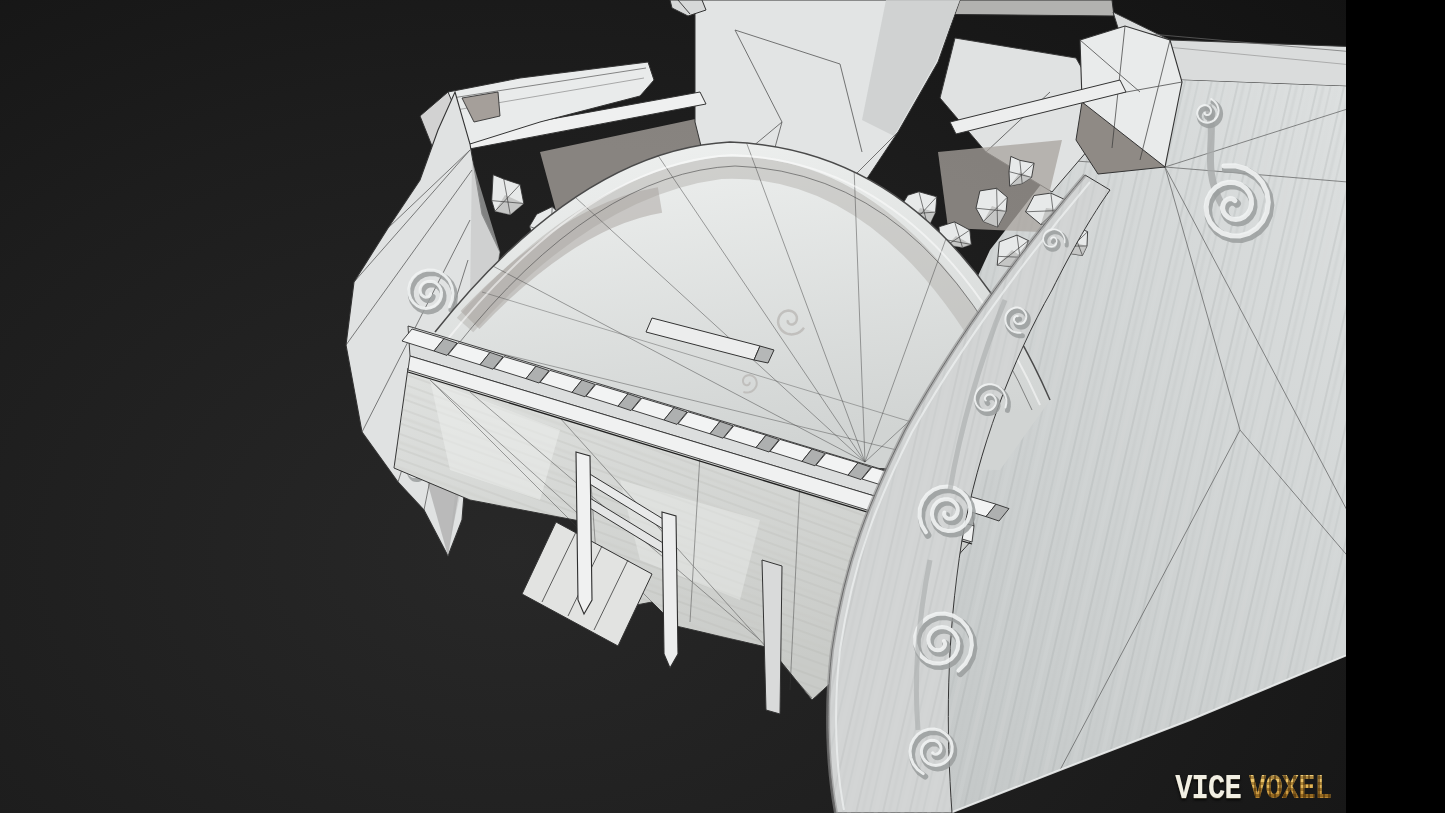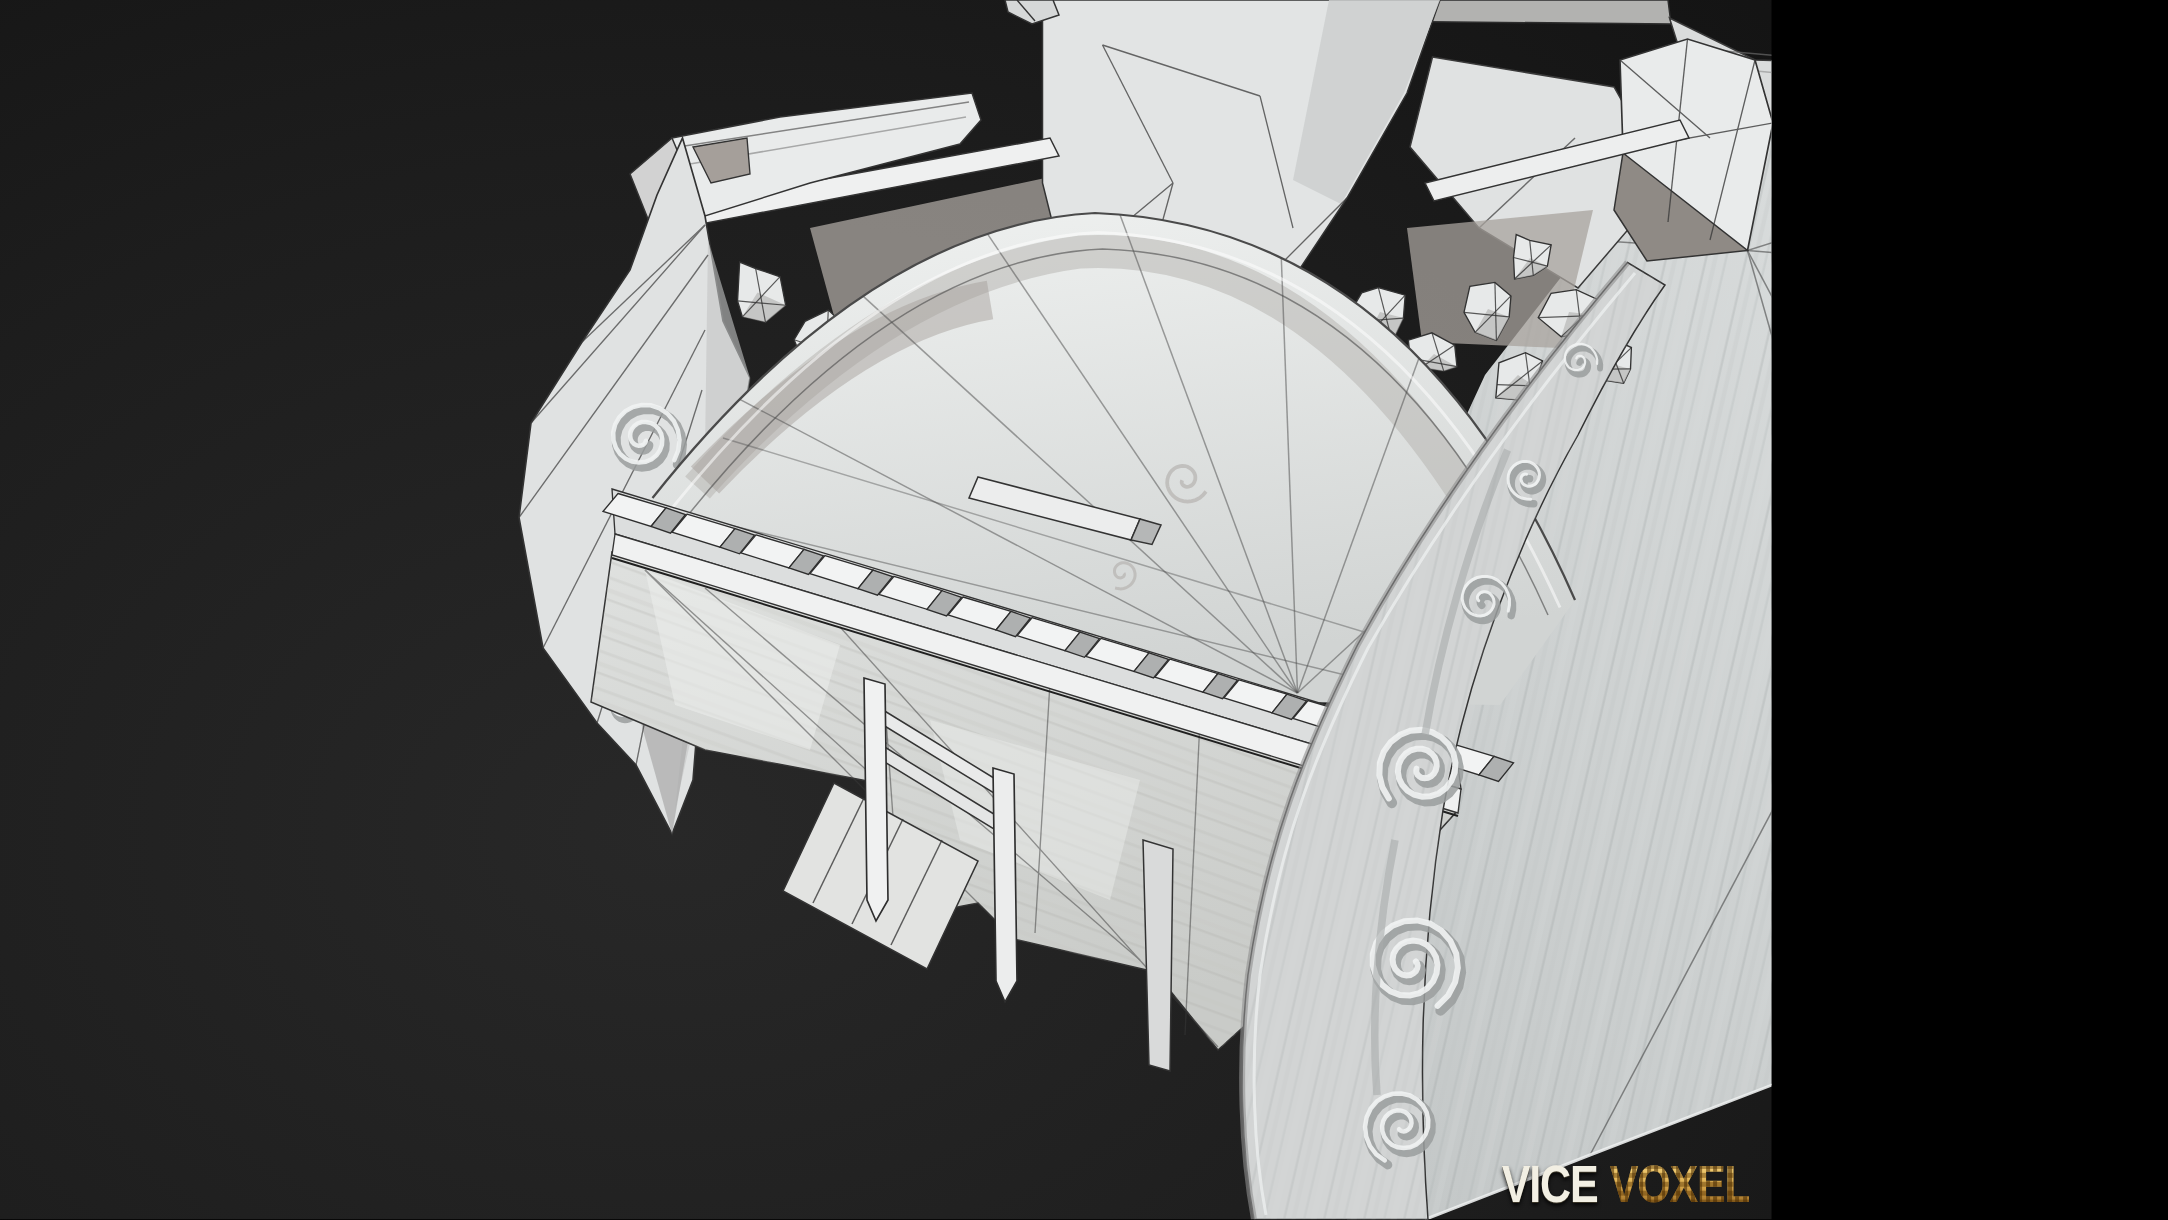--- a/index.html
+++ b/index.html
@@ -2,24 +2,24 @@
 <html style="--bg-center: #282828; --bg-edge: #121212; --logo-cream: #f2efe3; --logo-gold: #c9973f; --logo-gold-light: #f4d98c; --logo-gold-dark: #7c5116;"><head>
 <meta charset="utf-8">
 <style>
   :root{
     --bg-center:#282828; --bg-edge:#121212;
     --logo-cream:#f2efe3; --logo-gold:#c9973f;
     --logo-gold-light:#f4d98c; --logo-gold-dark:#7c5116;
   }
   html,body{margin:0;padding:0;background:#000;}
   .stage{
-    position:relative; width:1181px; height:813px; overflow:hidden;
+    position:relative; width:1346px; height:813px; overflow:hidden;
     background:
       radial-gradient(1150px 820px at 38% 68%, var(--bg-center) 0%, #1d1d1d 55%, var(--bg-edge) 100%);
-    font-family:Liberation Sans, sans-serif;
+    font-family:Liberation Mono, monospace;
   }
   svg{display:block;position:absolute;inset:0;}
   .wm{
     position:absolute; right:15px; bottom:6px;
     font-weight:900; font-size:35px; line-height:1;
     letter-spacing:-1px; white-space:nowrap;
     transform:scaleX(.82); transform-origin:100% 100%;
   }
   .wm .vice{
     color:var(--logo-cream);

